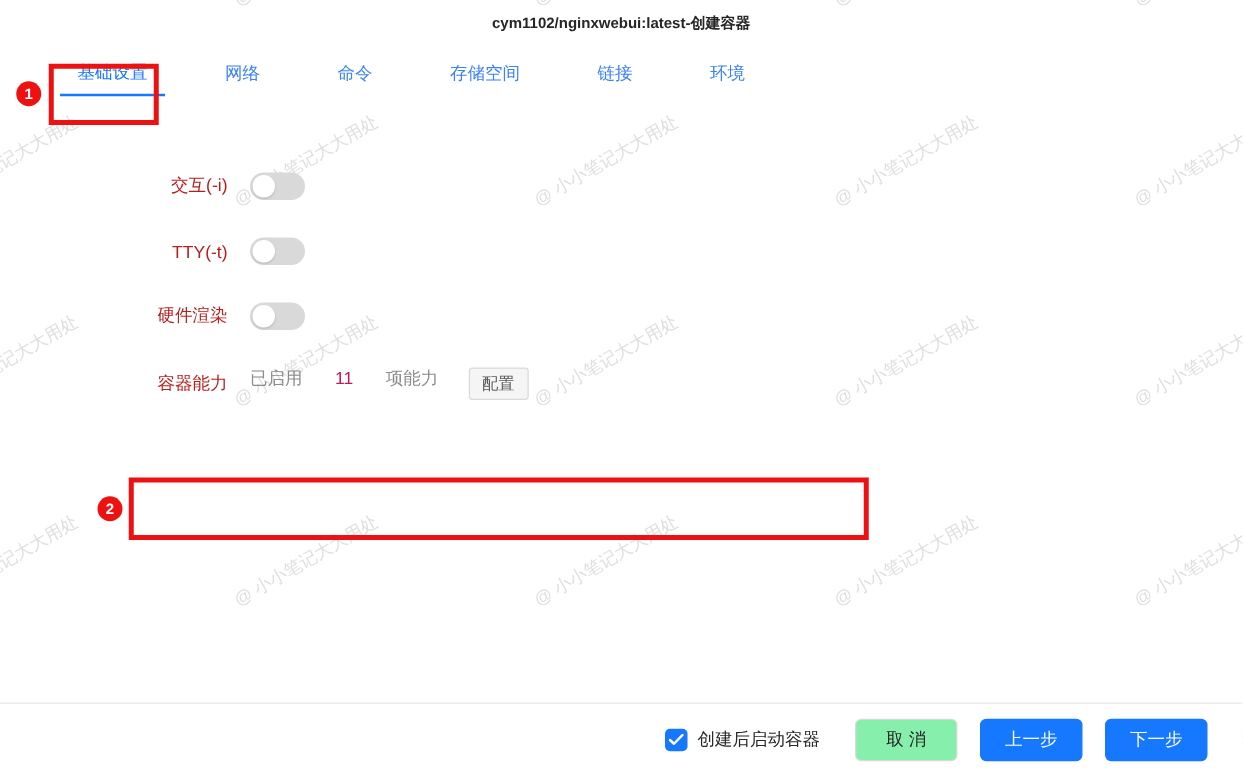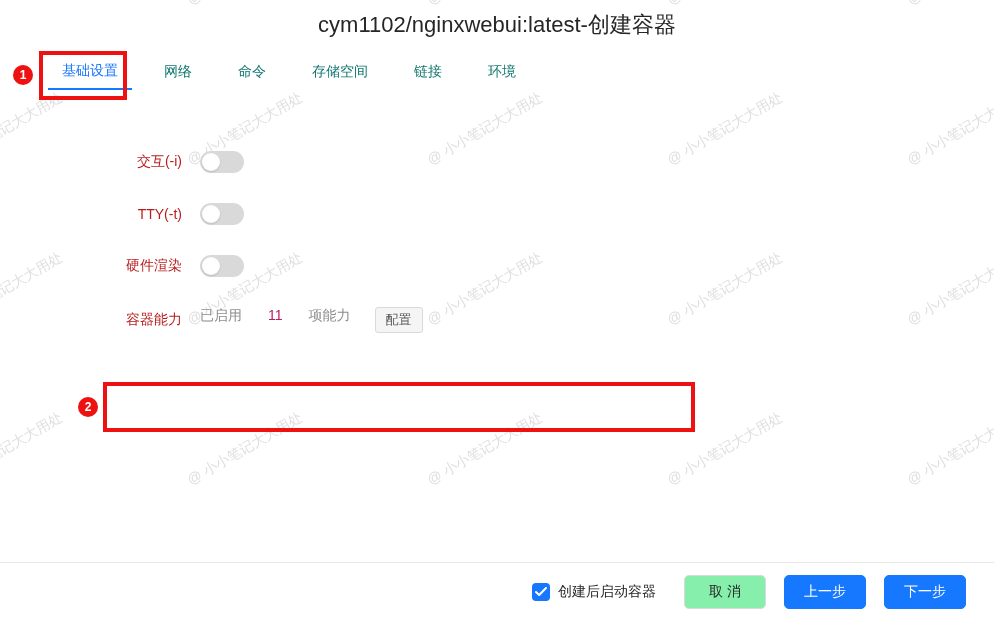--- a/index.html
+++ b/index.html
@@ -1,22 +1,22 @@
 <!DOCTYPE html>
 <html><head>
 <meta charset="utf-8">
 <style>
   * { box-sizing: border-box; margin: 0; padding: 0; }
   html, body { width: 994px; height: 620px; font-family: -apple-system, "Helvetica Neue", Arial, "PingFang SC", "Microsoft YaHei", sans-serif; font-size: 14px; color: #262626; background: #fff; overflow: hidden; position: relative; }
   .watermark-layer { position: absolute; inset: 0; pointer-events: none; z-index: 0; }
   .wm { position: absolute; transform: rotate(-30deg); color: #d9d9d9; font-size: 14px; white-space: nowrap; opacity: 0.85; }
   .page { position: relative; z-index: 1; height: 100%; display: flex; flex-direction: column; }
-  .title-bar { text-align: center; font-weight: 400; font-size: 22px; padding: 10px 0 14px; }
-  .tabs { display: flex; align-items: center; gap: 0; padding-left: 48px; border-bottom: 1px solid transparent; }
-  .tab { padding: 8px 14px; cursor: pointer; color: #0f766e; }
+  .title-bar { text-align: center; font-weight: 700; font-size: 12px; padding: 10px 0 14px; }
+  .tabs { display: flex; align-items: center; gap: 16px; padding-left: 48px; border-bottom: 1px solid transparent; }
+  .tab { padding: 8px 14px; cursor: pointer; color: #3b82f6; }
   .tab + .tab { margin-left: 18px; }
   .tab.active { color: #1677ff; border-bottom: 2px solid #1677ff; }
   .hi-box-1 { position: absolute; left: 39px; top: 51px; width: 88px; height: 49px; border: 4px solid #e11; z-index: 3; pointer-events: none; }
   .badge { position: absolute; width: 20px; height: 20px; border-radius: 50%; background: #e11; color: #fff; font-size: 12px; display: flex; align-items: center; justify-content: center; z-index: 4; font-weight: 600; }
   .badge-1 { left: 13px; top: 65px; }
   .badge-2 { left: 78px; top: 397px; }
   .content { flex: 1; overflow: auto; padding-top: 60px; }
   .form-row { display: flex; align-items: center; margin-bottom: 30px; }
   .label { width: 200px; text-align: right; padding-right: 18px; color: #b91c1c; }
   .value { display: flex; align-items: flex-start; gap: 24px; }

